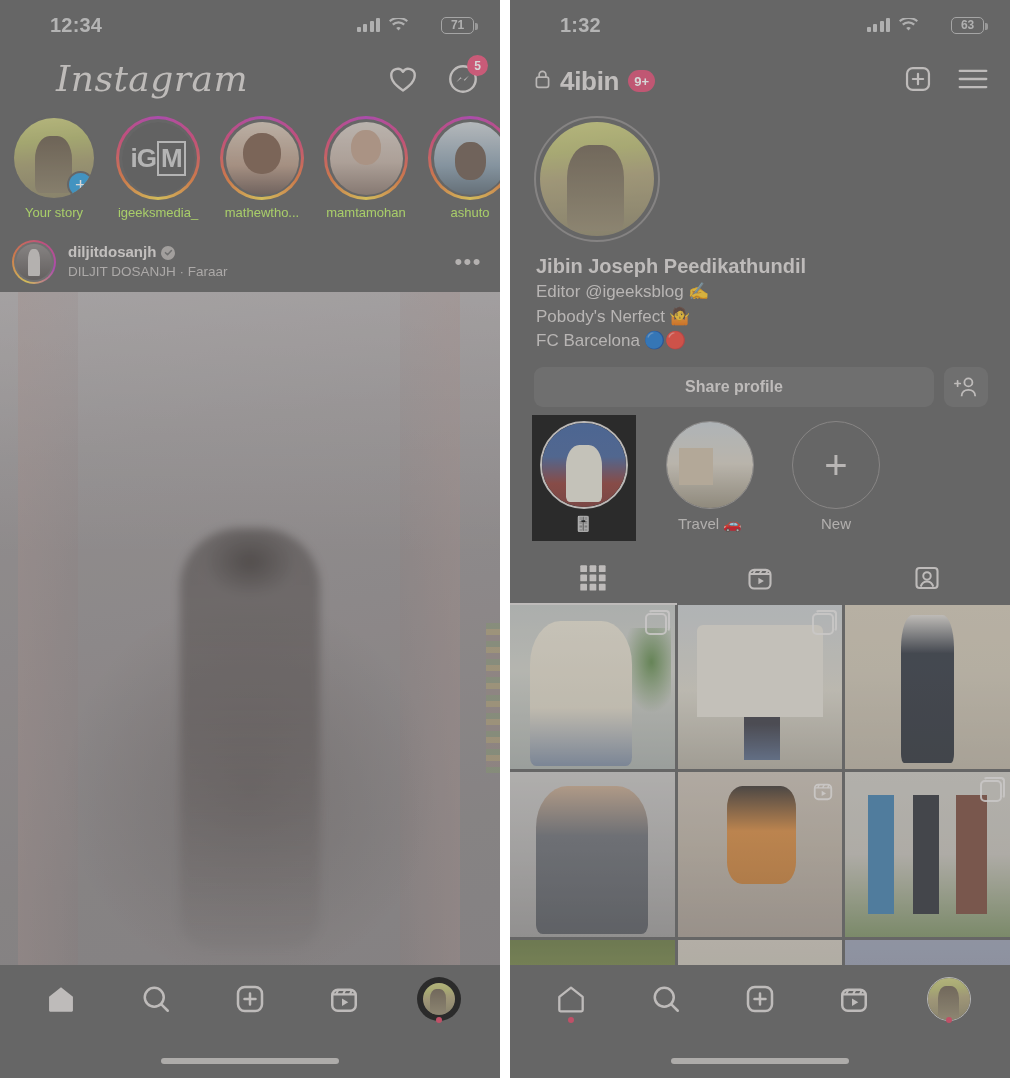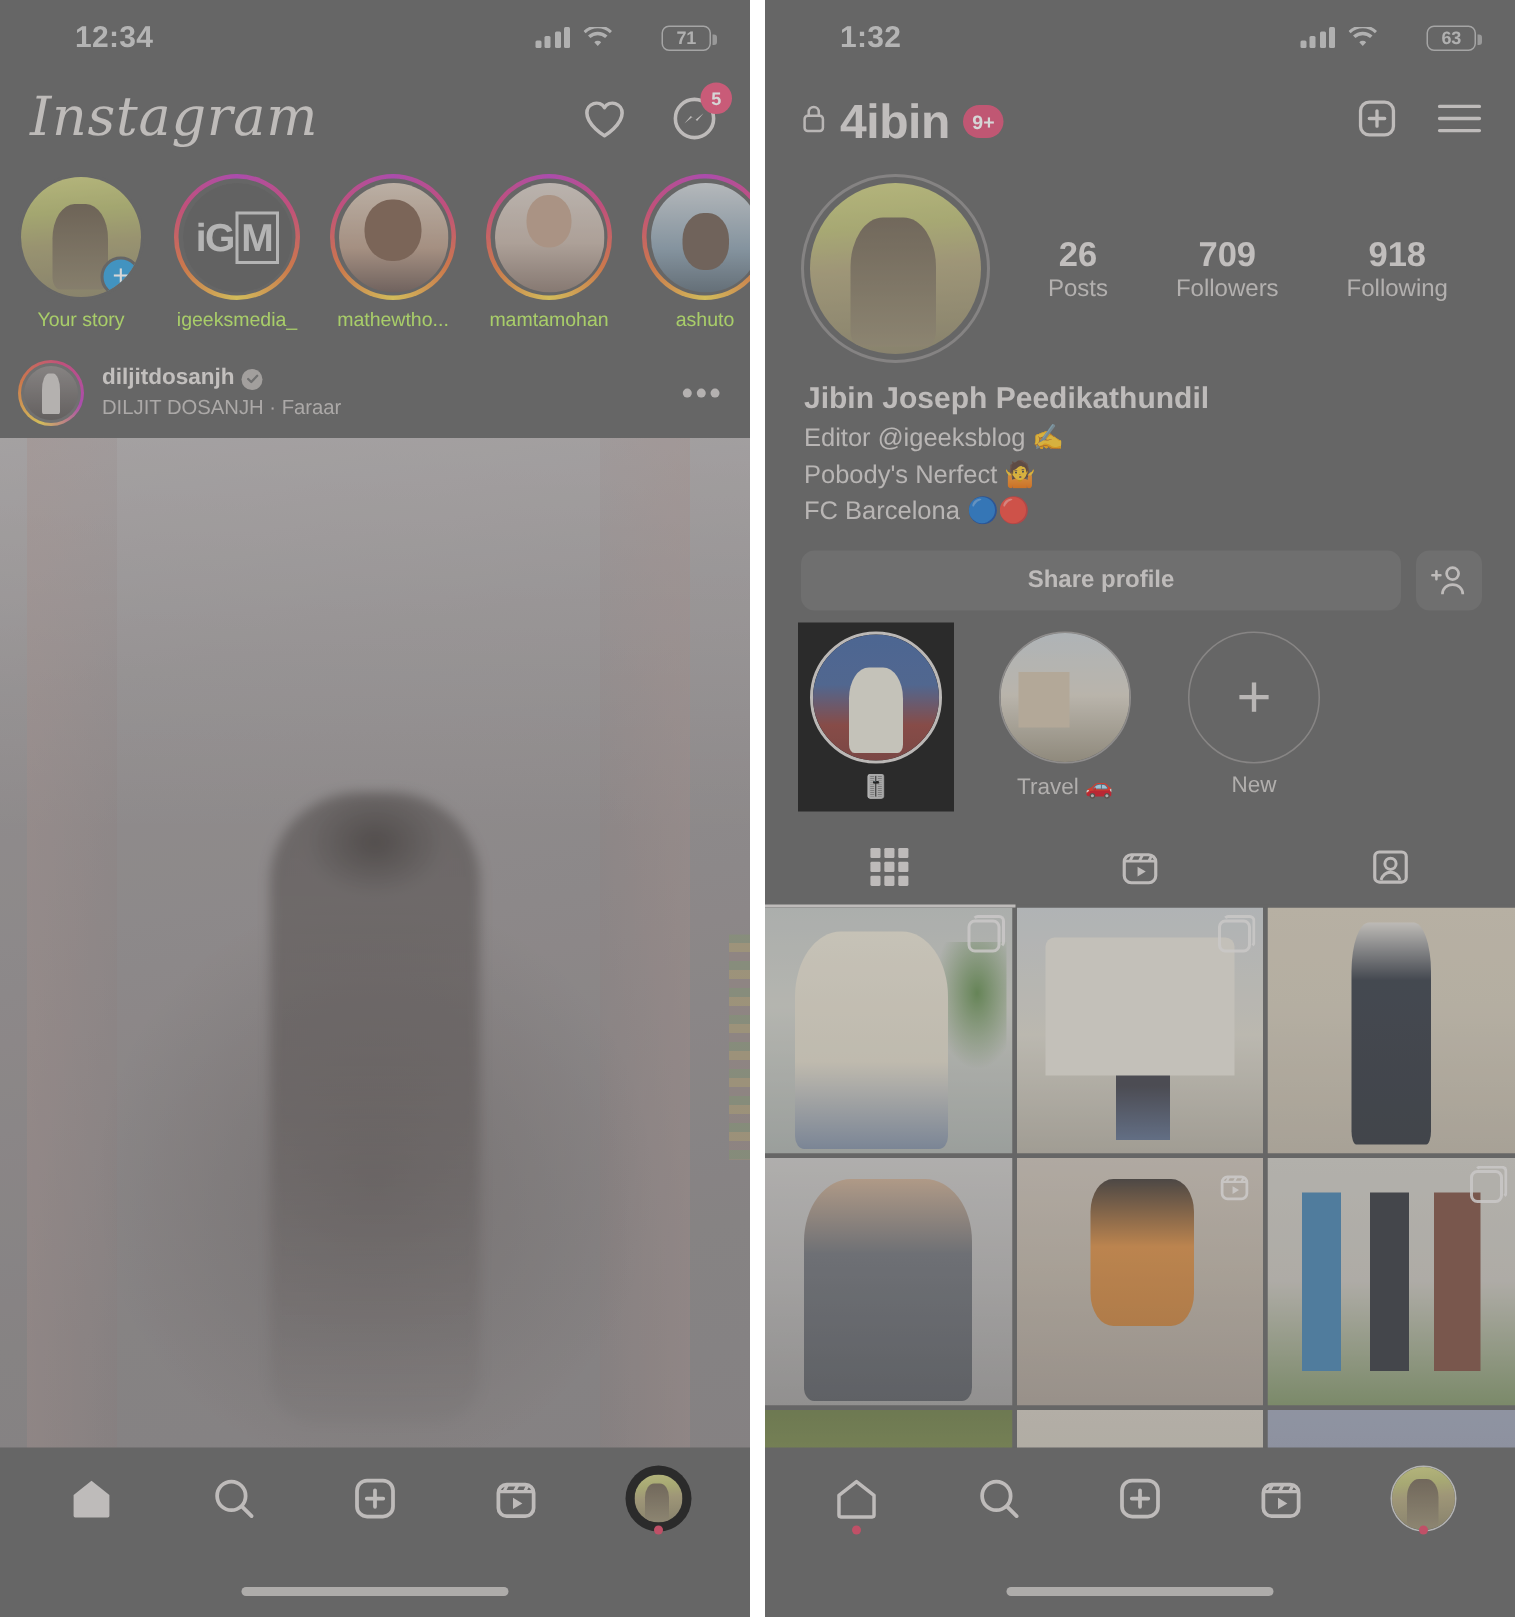--- a/index.html
+++ b/index.html
@@ -55,20 +55,21 @@
   .battery::after {
     content:""; position:absolute; right:-5px; top:5px;
     width:2.6px; height:7px; background:#a8a8a8; border-radius:0 2px 2px 0;
   }
   .battery span { font-size: 12px; font-weight: bold; color: #c9c9c9; letter-spacing: -.2px;}
 
   
   .ig-header {
     height: 58px; display: flex; align-items: center;
     padding: 0 22px 0 20px;
+    margin-left: 36px;
   }
   .ig-wordmark {
     font-family: "DejaVu Serif", serif;
     font-style: italic; font-size: 36px; color: #ddd9d6;
     letter-spacing: .5px; line-height: 1; font-weight: 400;
   }
   .ig-header-actions { margin-left: auto; display: flex; align-items: center; gap: 30px; }
   .icon-btn { position: relative; display: flex; align-items: center; justify-content: center; }
   .badge {
     position: absolute; top: -9px; right: -10px;
@@ -199,21 +200,21 @@
   .home-ind {
     position: absolute; bottom: 14px; left: 50%; transform: translateX(-50%);
     width: 178px; height: 6px; border-radius: 3px; background: #c6c3c1;
   }
 
   
   .prof-header {
     height: 62px; display: flex; align-items: center; padding: 0 22px 0 24px;
   }
   .prof-user { display:flex; align-items:center; gap: 9px; }
-  .prof-username { font-size: 32px; font-weight: bold; color: #e0dcda; letter-spacing: -.3px; }
+  .prof-username { font-size: 26px; font-weight: bold; color: #e0dcda; letter-spacing: -.3px; }
   .prof-badge {
     min-width: 26px; height: 22px; padding: 0 6px; border-radius: 11px;
     background: #e04a72; color:#fff; font-size: 13px; font-weight: bold;
     display:flex; align-items:center; justify-content:center;
   }
   .prof-actions { margin-left: auto; display: flex; align-items: center; gap: 26px; }
 
   .prof-top { display: flex; align-items: center; padding: 4px 22px 0 24px; }
   .prof-avatar-ring {
     width: 126px; height: 126px; border-radius: 50%;
@@ -540,34 +541,20 @@
         </span>
       </div>
     </div>
 
     <div class="prof-top">
       <div class="prof-avatar-ring">
         <div class="prof-avatar">
             <div class="ph p-profav"></div>
           </div>
       </div>
-      <div class="prof-stats">
-        <div class="stat">
-          <div class="stat-num">26</div>
-          <div class="stat-label">Posts</div>
-        </div>
-        <div class="stat">
-          <div class="stat-num">709</div>
-          <div class="stat-label">Followers</div>
-        </div>
-        <div class="stat">
-          <div class="stat-num">918</div>
-          <div class="stat-label">Following</div>
-        </div>
-      </div>
     </div>
 
     <div class="prof-bio">
       <div class="bio-name">Jibin Joseph Peedikathundil</div>
       <div class="bio-line">Editor @igeeksblog ✍️</div>
       <div class="bio-line">Pobody's Nerfect 🤷</div>
       <div class="bio-line">FC Barcelona 🔵🔴</div>
     </div>
 
     <div class="prof-buttons">

